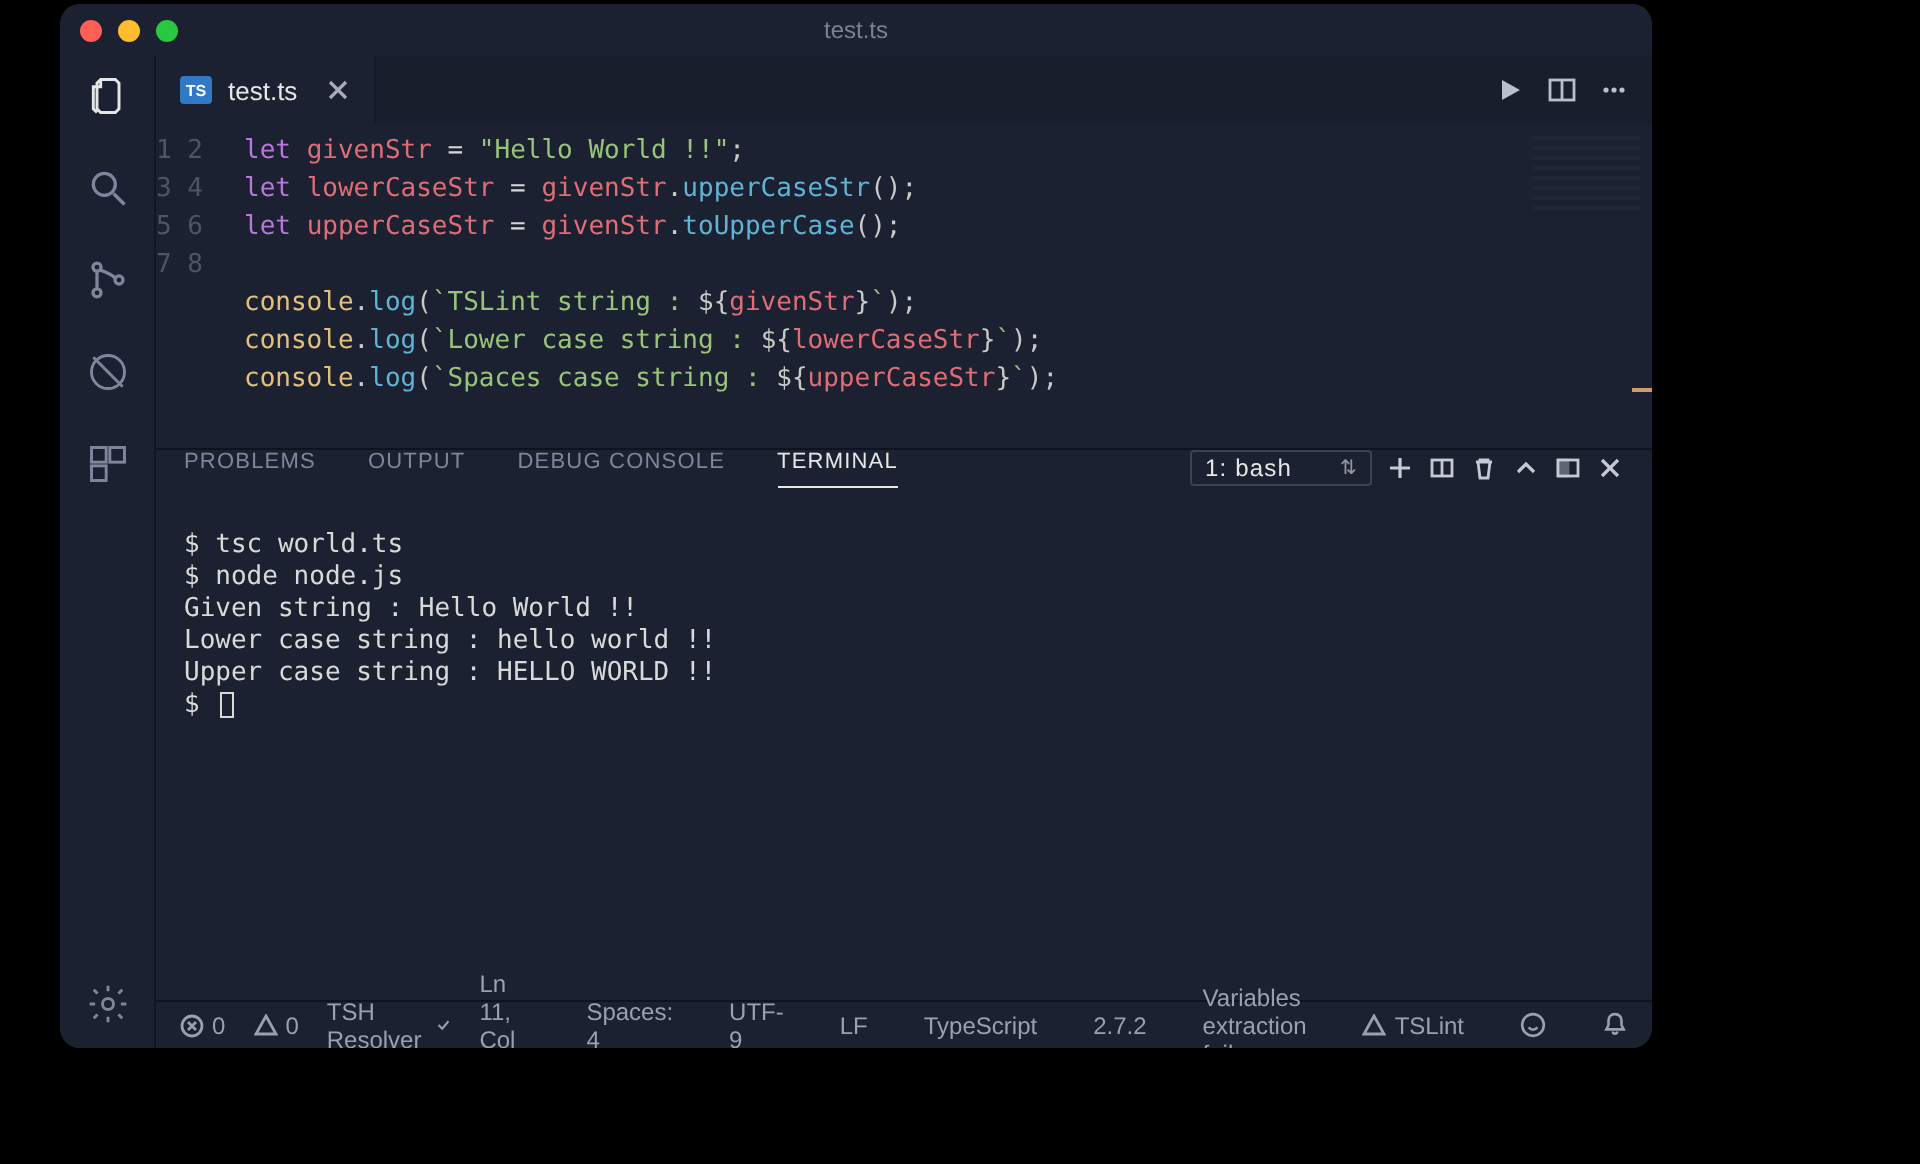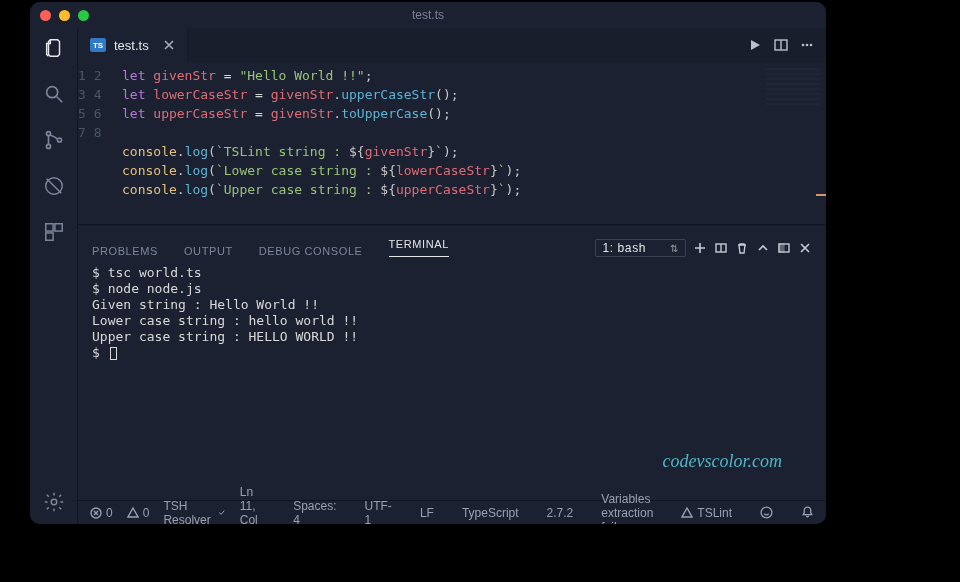--- a/index.html
+++ b/index.html
@@ -93,21 +93,21 @@
     background:linear-gradient(#2a3144 2px,transparent 2px) 0 0/100% 5px;
     opacity:.35; border-radius:2px;
   }
   .overview-marker{position:absolute;right:0;top:132px;width:10px;height:2px;background:#d19a66;}
   .panel {
     flex:1; display:flex; flex-direction:column;
     border-top:1px solid #0e1320;
     min-height:0;
   }
   .panel-tabs {
-    height:32px; display:flex; align-items:flex-end;
+    height:32px; display:flex; align-items:flex-start;
     padding:0 14px; gap:26px;
     font-size:11px; letter-spacing:.6px;
     color:#7d869c;
   }
   .panel-tabs .ptab { cursor:pointer; }
   .panel-tabs .ptab.active { color:#e6e6e6; border-bottom:1px solid #e6e6e6; padding-bottom:6px; }
   .panel-right { margin-left:auto; display:flex; align-items:center; gap:7px; color:#c5cad4;}
   .term-select {
     background:#1b2130; color:#e6e6e6; border:1px solid #3a4256;
     font-size:12px; padding:1px 6px; border-radius:2px; cursor:pointer;
@@ -238,21 +238,21 @@
 5
 6
 7
 8</div>
 <div class="code"><span class="tok-kw">let</span> <span class="tok-var">givenStr</span><span class="tok-op"> = </span><span class="tok-str">"Hello World !!"</span><span class="tok-punc">;</span>
 <span class="tok-kw">let</span> <span class="tok-var">lowerCaseStr</span><span class="tok-op"> = </span><span class="tok-var">givenStr</span><span class="tok-punc">.</span><span class="tok-fn">upperCaseStr</span><span class="tok-punc">()</span><span class="tok-punc">;</span>
 <span class="tok-kw">let</span> <span class="tok-var">upperCaseStr</span><span class="tok-op"> = </span><span class="tok-var">givenStr</span><span class="tok-punc">.</span><span class="tok-fn">toUpperCase</span><span class="tok-punc">()</span><span class="tok-punc">;</span>
 
 <span class="tok-obj">console</span><span class="tok-punc">.</span><span class="tok-fn">log</span><span class="tok-punc">(</span><span class="tok-tpl">`TSLint string : </span><span class="tok-punc">${</span><span class="tok-ti">givenStr</span><span class="tok-punc">}</span><span class="tok-tpl">`</span><span class="tok-punc">)</span><span class="tok-punc">;</span>
 <span class="tok-obj">console</span><span class="tok-punc">.</span><span class="tok-fn">log</span><span class="tok-punc">(</span><span class="tok-tpl">`Lower case string : </span><span class="tok-punc">${</span><span class="tok-ti">lowerCaseStr</span><span class="tok-punc">}</span><span class="tok-tpl">`</span><span class="tok-punc">)</span><span class="tok-punc">;</span>
-<span class="tok-obj">console</span><span class="tok-punc">.</span><span class="tok-fn">log</span><span class="tok-punc">(</span><span class="tok-tpl">`Upper case string : </span><span class="tok-punc">${</span><span class="tok-ti">upperCaseStr</span><span class="tok-punc">}</span><span class="tok-tpl">`</span><span class="tok-punc">)</span><span class="tok-punc">;</span>
+<span class="tok-obj">console</span><span class="tok-punc">.</span><span class="tok-fn">log</span><span class="tok-punc">(</span><span class="tok-tpl">`Spaces case string : </span><span class="tok-punc">${</span><span class="tok-ti">upperCaseStr</span><span class="tok-punc">}</span><span class="tok-tpl">`</span><span class="tok-punc">)</span><span class="tok-punc">;</span>
 </div>
         <div class="minimap"></div>
         <div class="overview-marker"></div>
       </div>
 
       <div class="panel">
         <div class="panel-tabs">
           <span class="ptab">PROBLEMS</span>
           <span class="ptab">OUTPUT</span>
           <span class="ptab">DEBUG CONSOLE</span>
@@ -322,21 +322,21 @@
           <span class="sb-item">
             <span>TSH Resolver</span>
             <svg width="11" height="11" viewBox="0 0 12 12" fill="none" stroke="currentColor" stroke-width="1.6">
                 <path d="M2 6l3 3 5-6"></path>
               </svg>
           </span>
         </div>
         <div class="sb-right">
           <span class="sb-item">Ln 11, Col 1</span>
           <span class="sb-item">Spaces: 4</span>
-          <span class="sb-item">UTF-1</span>
+          <span class="sb-item">UTF-9</span>
           <span class="sb-item">LF</span>
           <span class="sb-item">TypeScript</span>
           <span class="sb-item">2.7.2</span>
           <span class="sb-item">Variables extraction fail</span>
           <span class="sb-item">
             <svg width="12" height="12" viewBox="0 0 12 12" fill="none" stroke="currentColor" stroke-width="1.4">
                 <path d="M6 1l5 9H1z"></path>
               </svg>
             <span>TSLint</span>
           </span>
@@ -349,14 +349,13 @@
           <span class="sb-item">
             <svg width="13" height="13" viewBox="0 0 12 12" fill="none" stroke="currentColor" stroke-width="1.2">
                 <path d="M6 1c-2 0-3 1.5-3 3v2L2 8h8l-1-2V4c0-1.5-1-3-3-3zM5 9a1 1 0 002 0"></path>
               </svg>
           </span>
         </div>
       </div>
     </div>
   </div>
 
-  <div class="watermark">codevscolor.com</div>
 </div>
 
 </body></html>

